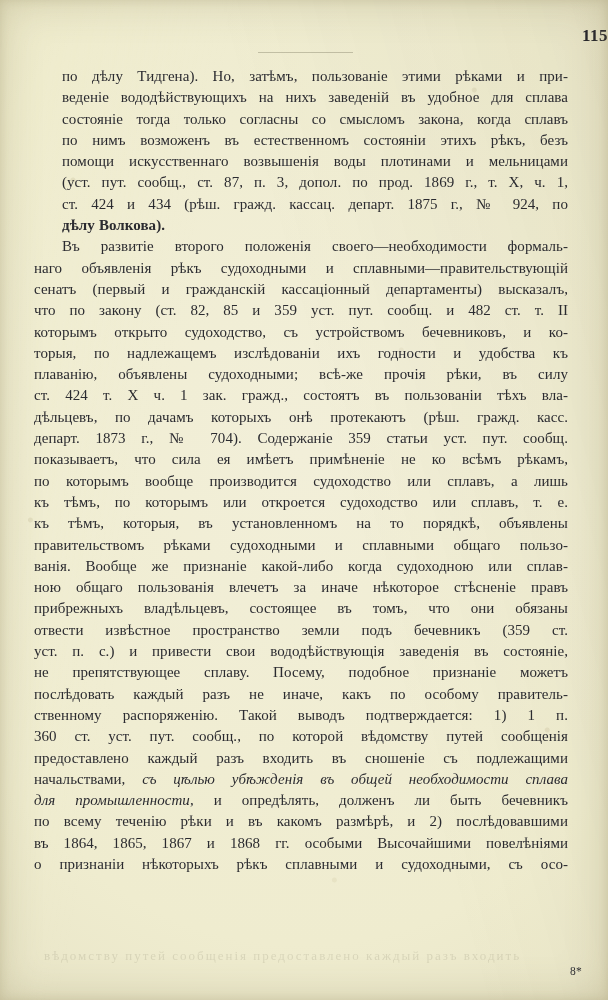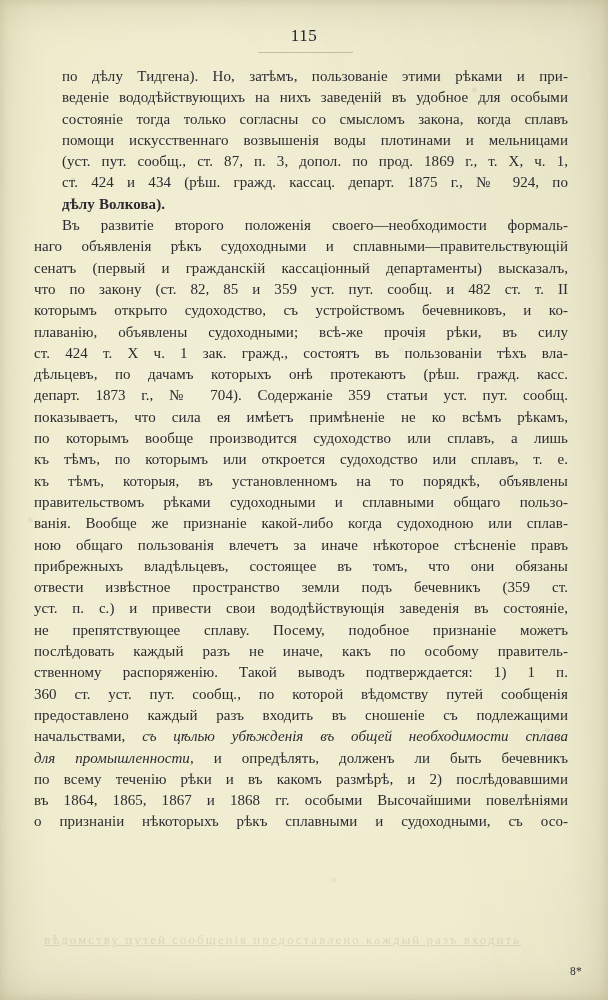--- a/index.html
+++ b/index.html
@@ -52,23 +52,23 @@
       inset 0 0 42px rgba(140,128,86,.30),
       inset 0 0 10px rgba(150,138,96,.22);
   }
 
   
   .folio {
     position: absolute;
     top: 26px;
     left: 0;
     right: 0;
-    text-align: center;
+    text-align: right;
     font-size: 17px;
-    font-weight: 400;
+    font-weight: 700;
     letter-spacing: .5px;
     color: #23232a;
   }
   .folio-rule {
     position: absolute;
     top: 52px;
     left: 258px;
     width: 95px;
     height: 1px;
     background: rgba(90,86,62,.30);
@@ -122,61 +122,62 @@
     font-size: 11.5px;
     color: #2e2e34;
     letter-spacing: .3px;
   }
 
   
   .bleed {
     position: absolute;
     left: 44px;
     right: 44px;
-    bottom: 52px;
+    bottom: 36px;
     height: 16px;
     opacity: .13;
     font-size: 13px;
     color: #4a4632;
     overflow: hidden;
     white-space: nowrap;
     letter-spacing: 2px;
     filter: blur(.6px);
-    text-decoration: underline;
   }
 </style>
 </head>
 <body>
 
 <div class="page">
 
   <div class="grain"></div>
   <div class="grain2"></div>
 
   <div class="folio">115</div>
   <div class="folio-rule"></div>
 
   <div class="body">
 
     <p class="indent">
       <span class="ln">по дѣлу Тидгена). Но, затѣмъ, пользованіе этими рѣками и при-</span>
-      <span class="ln">веденіе вододѣйствующихъ на нихъ заведеній въ удобное для особыми</span>
+      <span class="ln">веденіе вододѣйствующихъ на нихъ заведеній въ удобное для сплава</span>
       <span class="ln">состояніе тогда только согласны со смысломъ закона, когда сплавъ</span>
+      <span class="ln">по нимъ возможенъ въ естественномъ состояніи этихъ рѣкъ, безъ</span>
       <span class="ln">помощи искусственнаго возвышенія воды плотинами и мельницами</span>
       <span class="ln">(уст. пут. сообщ., ст. 87, п. 3, допол. по прод. 1869 г., т. X, ч. 1,</span>
       <span class="ln">ст. 424 и 434 (рѣш. гражд. кассац. департ. 1875 г., № 924, по</span>
       <span class="ln last">дѣлу Волкова).</span>
     </p>
 
     <p>
       <span class="ln ind">Въ развитіе второго положенія своего—необходимости формаль-</span>
       <span class="ln">наго объявленія рѣкъ судоходными и сплавными—правительствующій</span>
       <span class="ln">сенатъ (первый и гражданскій кассаціонный департаменты) высказалъ,</span>
       <span class="ln">что по закону (ст. 82, 85 и 359 уст. пут. сообщ. и 482 ст. т. II</span>
       <span class="ln">которымъ открыто судоходство, съ устройствомъ бечевниковъ, и ко-</span>
+      <span class="ln">торыя, по надлежащемъ изслѣдованіи ихъ годности и удобства къ</span>
       <span class="ln">плаванію, объявлены судоходными; всѣ-же прочія рѣки, въ силу</span>
       <span class="ln">ст. 424 т. X ч. 1 зак. гражд., состоятъ въ пользованіи тѣхъ вла-</span>
       <span class="ln">дѣльцевъ, по дачамъ которыхъ онѣ протекаютъ (рѣш. гражд. касс.</span>
       <span class="ln">департ. 1873 г., № 704). Содержаніе 359 статьи уст. пут. сообщ.</span>
       <span class="ln">показываетъ, что сила ея имѣетъ примѣненіе не ко всѣмъ рѣкамъ,</span>
       <span class="ln">по которымъ вообще производится судоходство или сплавъ, а лишь</span>
       <span class="ln">къ тѣмъ, по которымъ или откроется судоходство или сплавъ, т. е.</span>
       <span class="ln">къ тѣмъ, которыя, въ установленномъ на то порядкѣ, объявлены</span>
       <span class="ln">правительствомъ рѣками судоходными и сплавными общаго пользо-</span>
       <span class="ln">ванія. Вообще же признаніе какой-либо когда судоходною или сплав-</span>

